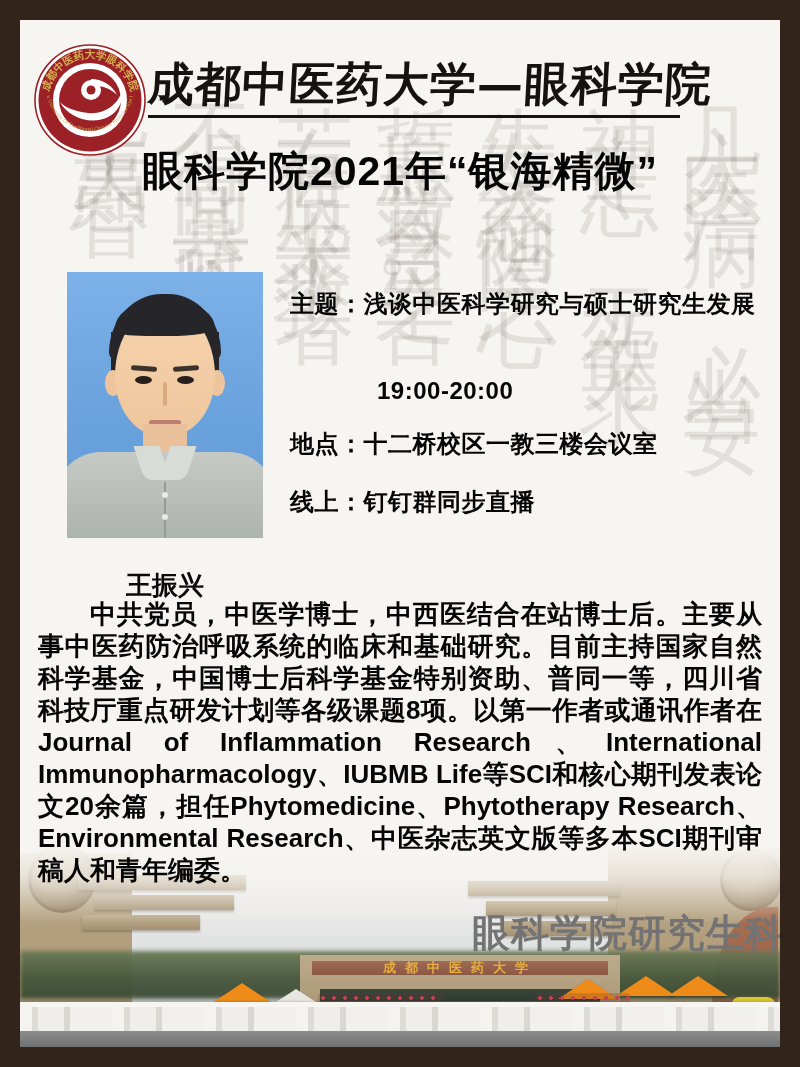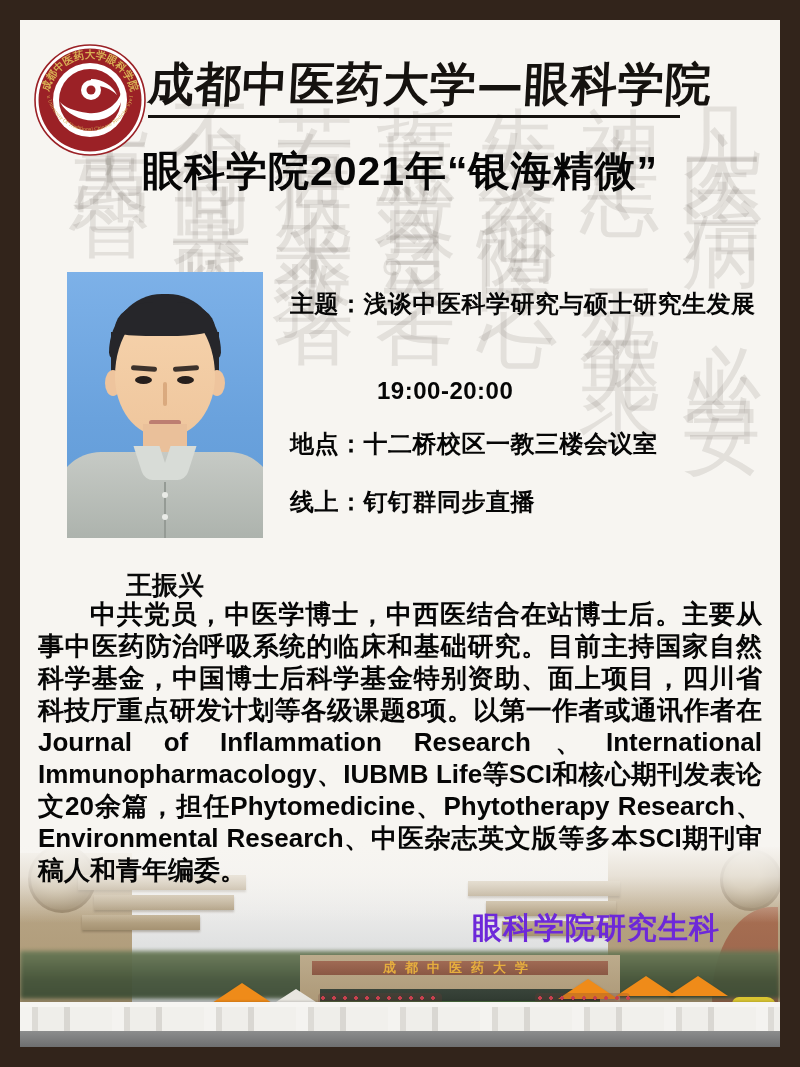--- a/index.html
+++ b/index.html
@@ -144,21 +144,21 @@
   .balustrade{position:absolute;left:0;top:157px;width:760px;height:36px;
     background:
       repeating-linear-gradient(90deg,#f4f3f0 0 12px,#dddbd6 12px 18px,#efeeea 18px 44px,#d9d7d2 44px 50px,#f1f0ec 50px 92px);
     border-top:5px solid #f6f5f2;border-bottom:4px solid #e4e2dd;
     box-shadow:0 -1px 2px rgba(0,0,0,.15);}
   .pavement{position:absolute;left:0;top:186px;width:760px;height:16px;
     background:linear-gradient(180deg,#8c8d8d,#6e6f70);}
   .campus-fade{position:absolute;left:0;top:0;width:760px;height:78px;
     background:linear-gradient(180deg,#f7f5f1 0%,rgba(247,245,241,.75) 40%,rgba(247,245,241,0) 100%);}
   .signature{position:absolute;left:452px;top:888px;z-index:5;
-    font-size:30px;font-weight:900;color:#6d28d9;letter-spacing:1px;white-space:nowrap;}
+    font-size:38px;font-weight:900;color:#737373;letter-spacing:1px;white-space:nowrap;}
 </style>
 </head>
 <body>
 
 <div class="poster">
   <div class="inner">
 
     <div class="wm c1">凡大医治病，必当安</div>
     <div class="wm c2">神定志，无欲无求，</div>
     <div class="wm c3">先发大慈恻隐之心，</div>
@@ -217,21 +217,21 @@
       <div class="btn1"></div>
       <div class="btn2"></div>
     </div>
     <div class="speaker-name">王振兴</div>
 
     <div class="detail d-topic"><span>主题：</span><span>浅谈中医科学研究与硕士研究生发展</span></div>
     <div class="detail d-time2">19:00-20:00</div>
     <div class="detail d-online"><span>线上：</span><span>钉钉群同步直播</span></div>
     <div class="detail d-venue"><span>地点：</span><span>十二桥校区一教三楼会议室</span></div>
 
-    <div class="bio">中共党员，中医学博士，中西医结合在站博士后。主要从事中医药防治呼吸系统的临床和基础研究。目前主持国家自然科学基金，中国博士后科学基金特别资助、面上项目，四川省科技厅重点研发计划等各级课题8项。以第一作者或通讯作者在Journal of Inflammation Research、International Immunopharmacology、IUBMB Life等SCI和核心期刊发表论文20余篇，担任Phytomedicine、Phytotherapy Research、Environmental Research、中医杂志英文版等多本SCI期刊审稿人和青年编委。</div>
+    <div class="bio">中共党员，中医学博士，中西医结合在站博士后。主要从事中医药防治呼吸系统的临床和基础研究。目前主持国家自然科学基金，中国博士后科学基金特别资助、普同一等，四川省科技厅重点研发计划等各级课题8项。以第一作者或通讯作者在Journal of Inflammation Research、International Immunopharmacology、IUBMB Life等SCI和核心期刊发表论文20余篇，担任Phytomedicine、Phytotherapy Research、Environmental Research、中医杂志英文版等多本SCI期刊审稿人和青年编委。</div>
 
     <div class="campus">
       <div class="sky"></div>
       <div class="tower left"></div>
       <div class="emblem left"></div>
       <div class="beam l1"></div>
       <div class="beam l2"></div>
       <div class="beam l3"></div>
       <div class="tower right"></div>
       <div class="emblem right"></div>

